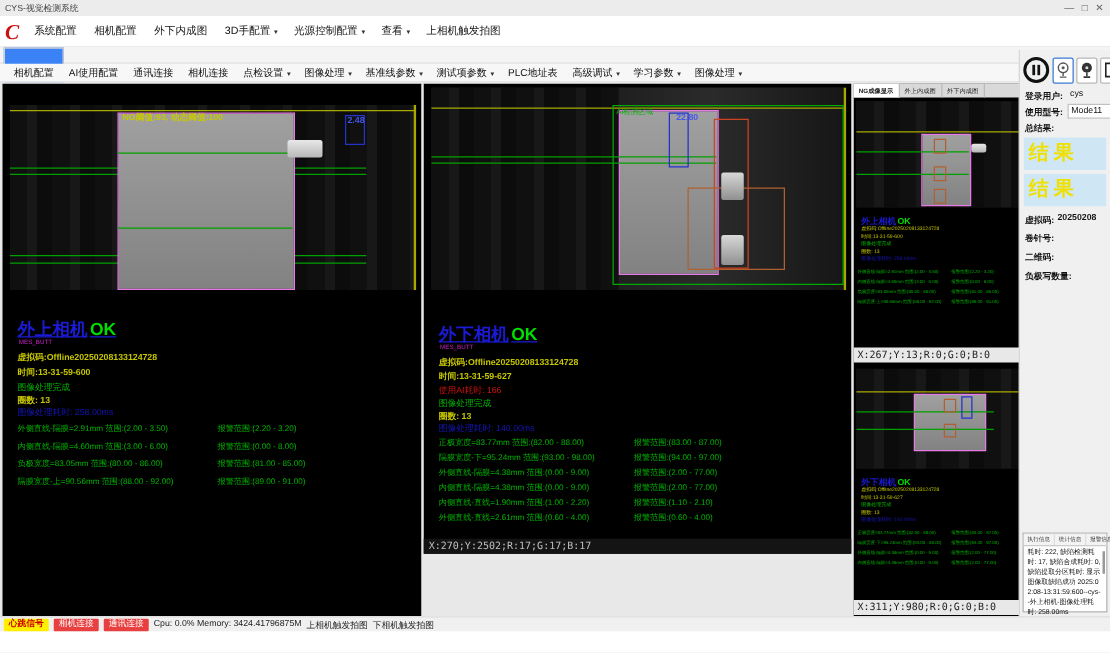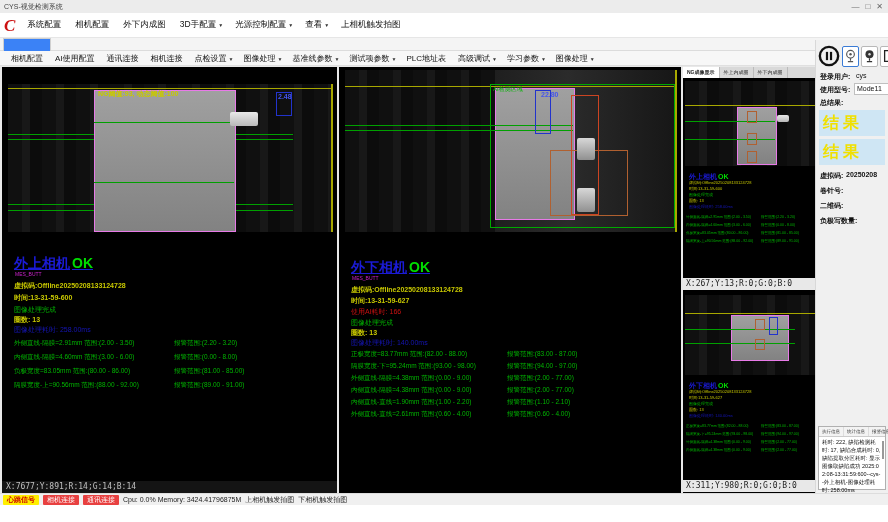--- a/index.html
+++ b/index.html
@@ -181,24 +181,23 @@
   </div>
   <div class="mrow" style="top:300px;">
     <span class="val">负极宽度=83.05mm 范围:(80.00 - 86.00)</span>
     <span class="alarm" style="left:172px;">报警范围:(81.00 - 85.00)</span>
   </div>
   <div class="mrow" style="top:314px;">
     <span class="val">隔膜宽度-上=90.56mm 范围:(88.00 - 92.00)</span>
     <span class="alarm" style="left:172px;">报警范围:(89.00 - 91.00)</span>
   </div>
 
-  <div class="cam-status">X:7677;Y:891;R:14;G:14;B:14</div>
-</div>
-
-<div class="campanel" style="left:339px;top:67px;width:342px;height:426px;">
+</div>
+
+<div class="campanel" style="left:339px;top:67px;width:342px;height:376px;">
   <div class="imgarea" style="left:6px;top:3px;right:4px;height:162px;">
     <div class="stripes"></div>
     <div style="position:absolute;left:150px;right:0;top:0;bottom:0;background:linear-gradient(90deg,#1f1f1f,#2b2b2b 40%,#161616);"></div>
     <div class="ypx" style="left:0;right:0;top:16px;height:1px;"></div>
     <div class="ypx" style="right:0;top:0;bottom:0;width:2px;"></div>
     <div style="position:absolute;left:145px;top:14px;right:2px;bottom:4px;border:1px solid #00aa00;"></div>
     <div class="gpx" style="left:0;width:185px;top:55px;height:1px;"></div>
     <div class="gpx" style="left:0;width:185px;top:60px;height:1px;"></div>
     <div class="part" style="left:150px;top:18px;width:78px;height:130px;"></div>
     <div class="gpx" style="left:150px;width:78px;top:55px;height:1px;"></div>
@@ -239,20 +238,21 @@
   </div>
   <div class="mrow" style="top:331px;">
     <span class="val">内侧直线-直线=1.90mm 范围:(1.00 - 2.20)</span>
     <span class="alarm" style="left:168px;">报警范围:(1.10 - 2.10)</span>
   </div>
   <div class="mrow" style="top:343px;">
     <span class="val">外侧直线-直线=2.61mm 范围:(0.60 - 4.00)</span>
     <span class="alarm" style="left:168px;">报警范围:(0.60 - 4.00)</span>
   </div>
 
+  <div class="cam-status">X:270;Y:2502;R:17;G:17;B:17</div>
 </div>
 
 <div class="ngcol">
   <div class="ngtabs">
     <span class="ngtab sel">NG成像显示</span>
     <span class="ngtab">外上内成图</span>
     <span class="ngtab">外下内成图</span>
   </div>
 
   <div class="imgarea" style="left:2px;top:14px;right:2px;height:85px;">

